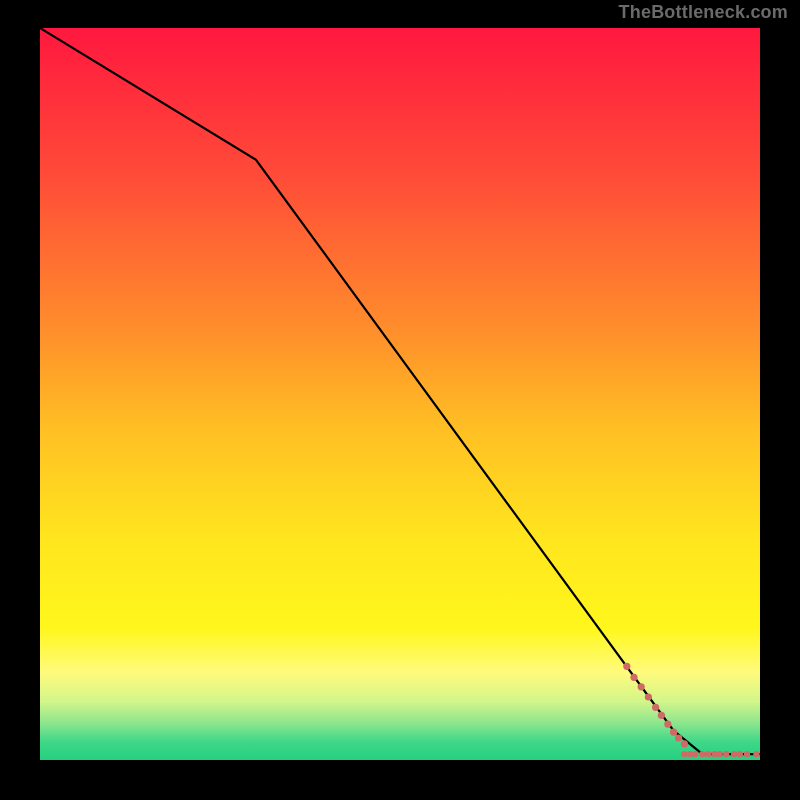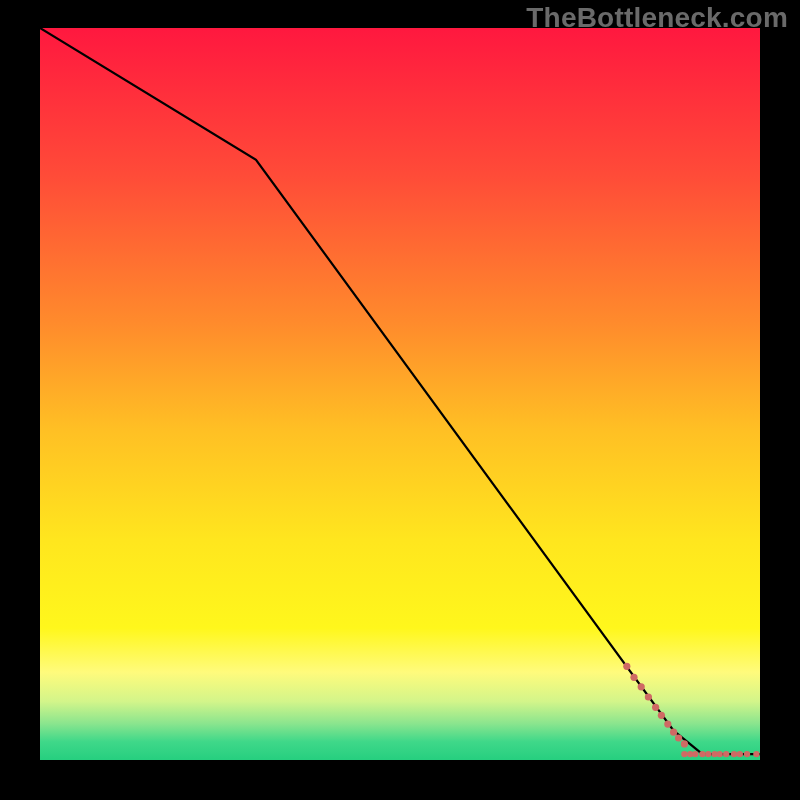--- a/index.html
+++ b/index.html
@@ -15,21 +15,21 @@
     position: relative;
     width: 800px;
     height: 800px;
     background: #000;
   }
   .watermark {
     position: absolute;
     top: 2px;
     right: 12px;
     color: #6a6a6a;
-    font-size: 28px;
+    font-size: 18px;
     font-weight: 600;
     letter-spacing: 0.2px;
     user-select: none;
   }
   svg {
     display: block;
   }
 </style>
 </head>
 <body>

